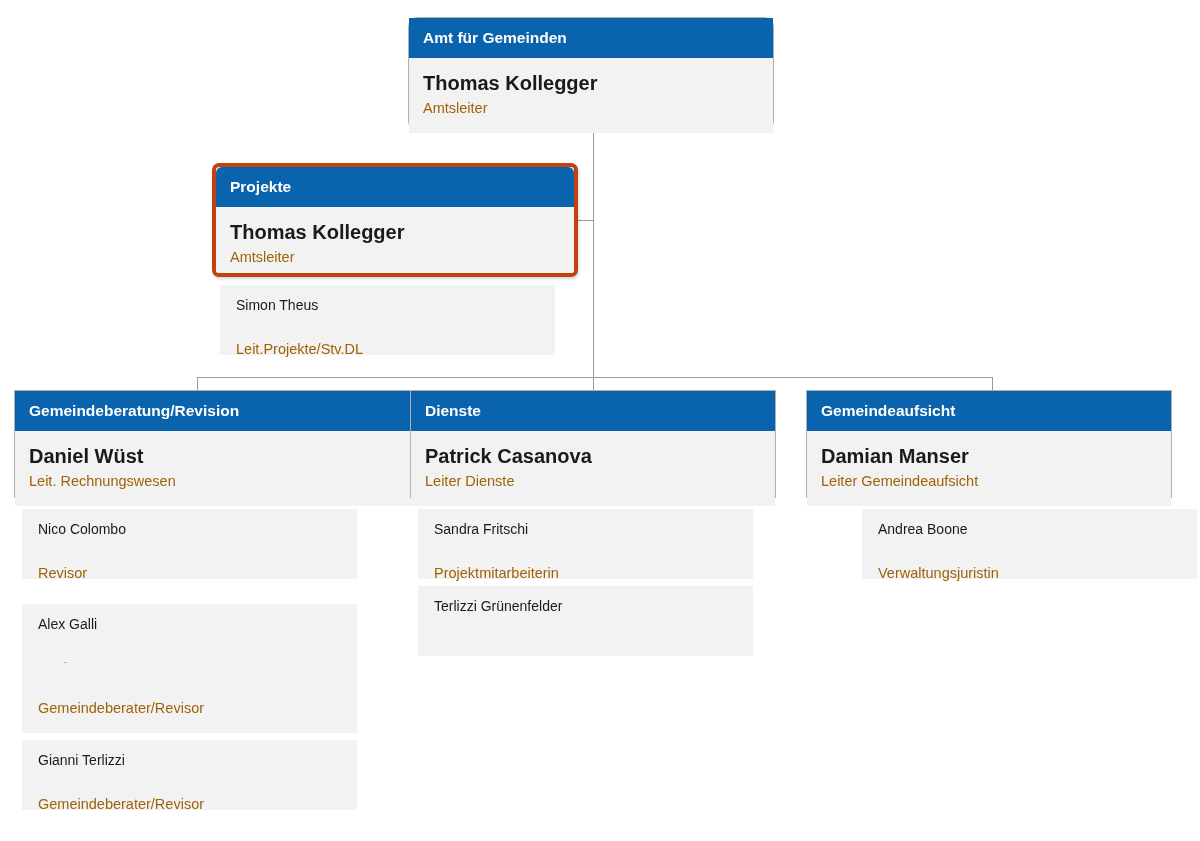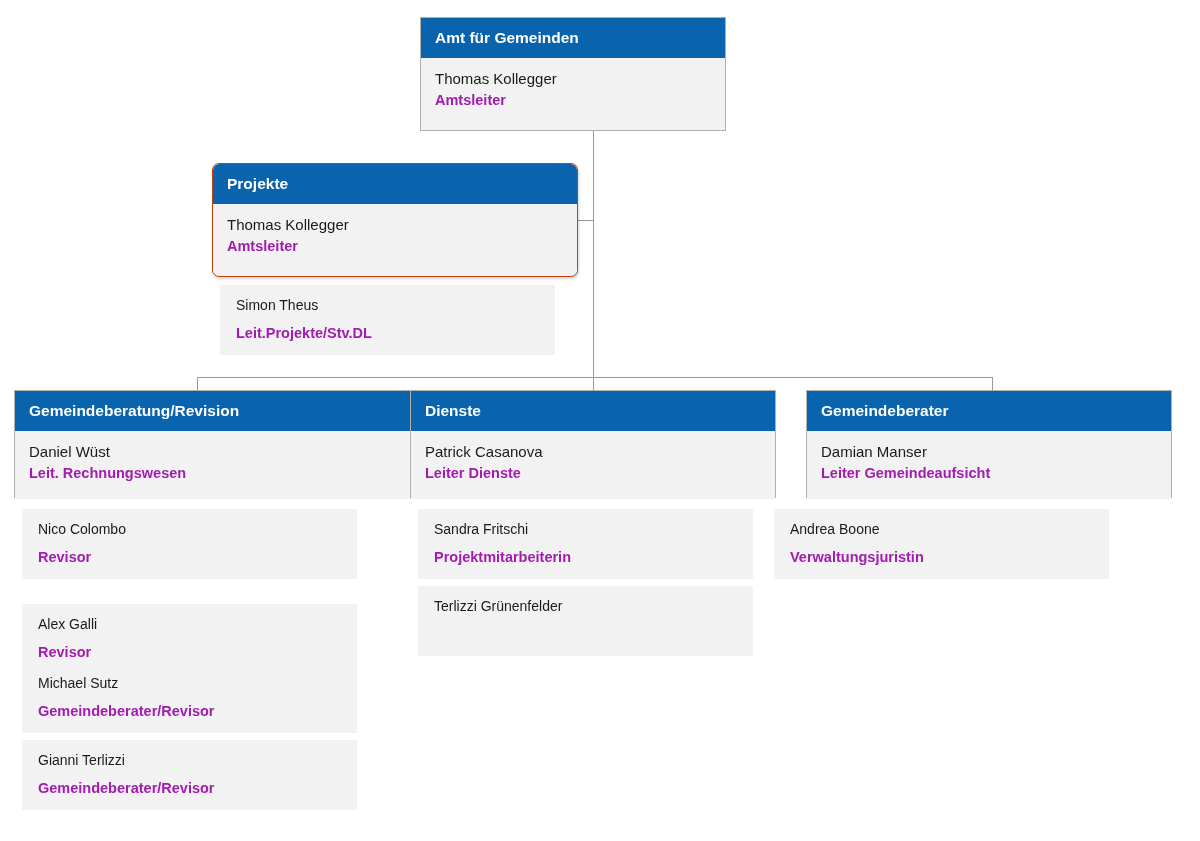--- a/index.html
+++ b/index.html
@@ -45,37 +45,37 @@
     padding: 12px 14px 12px 14px;
     white-space: nowrap;
     overflow: hidden;
   }
   .unit-body {
     box-sizing: border-box;
     padding: 10px 14px 14px 14px;
     background: #f2f2f2;
   }
   .person-name {
-    font-size: 15px;
-    font-weight: normal;
+    font-size: 20px;
+    font-weight: bold;
     color: #1a1a1a;
     line-height: 1.5;
     white-space: nowrap;
   }
   .person-role {
     font-size: 14.5px;
-    font-weight: bold;
-    color: #a21caf;
+    font-weight: normal;
+    color: #a16207;
     line-height: 1.5;
     white-space: nowrap;
   }
 
   
   .unit.rounded {
-    border: 1px solid #c2410c;
+    border: 4px solid #c2410c;
     border-radius: 7px;
     box-shadow: 1px 2px 3px rgba(0,0,0,0.16);
     overflow: hidden;
   }
   .unit.rounded .unit-header {
     border-radius: 6px 6px 0 0;
   }
 
   
   .staff {
@@ -86,37 +86,37 @@
     padding: 11px 16px 0 16px;
   }
   .staff .person-name {
     font-size: 14px;
     font-weight: normal;
     line-height: 1.35;
   }
   .staff .person-role {
     font-size: 14.5px;
     line-height: 1.35;
-    margin-top: 9px;
+    margin-top: 25px;
   }
 </style>
 </head>
 <body>
 
 <div id="canvas">
 
   <div class="conn v" style="left:593px; top:131px; height:246px;"></div>
   <div class="conn h" style="left:577px; top:220px; width:17px;"></div>
   <div class="conn h" style="left:197px; top:377px; width:796px;"></div>
   <div class="conn v" style="left:197px; top:377px; height:13px;"></div>
   <div class="conn v" style="left:593px; top:377px; height:13px;"></div>
   <div class="conn v" style="left:992px; top:377px; height:13px;"></div>
   <div class="conn v" style="left:197px; top:285px; height:0px;"></div>
 
-  <div class="unit" style="left:420px; top:17px; width:306px; height:114px;">
+  <div class="unit" style="left:408px; top:17px; width:366px; height:114px;border-radius:10px;">
     <div class="unit-header">Amt für Gemeinden</div>
     <div class="unit-body">
       <div class="person-name">Thomas Kollegger</div>
       <div class="person-role">Amtsleiter</div>
     </div>
   </div>
 
   <div class="unit rounded" style="left:212px; top:163px; width:366px; height:114px;">
     <div class="unit-header">Projekte</div>
     <div class="unit-body">
@@ -140,21 +140,20 @@
 
   <div class="staff" style="left:22px; top:509px; width:335px; height:70px;">
     <div class="person-name">Nico Colombo</div>
     <div class="person-role">Revisor</div>
   </div>
   <div class="staff" style="left:22px; top:604px; width:335px; height:70px;">
     <div class="person-name">Alex Galli</div>
     <div class="person-role">Revisor</div>
   </div>
   <div class="staff" style="left:22px; top:663px; width:335px; height:70px;">
-    <div class="person-name">Michael Sutz</div>
     <div class="person-role">Gemeindeberater/Revisor</div>
   </div>
   <div class="staff" style="left:22px; top:740px; width:335px; height:70px;">
     <div class="person-name">Gianni Terlizzi</div>
     <div class="person-role">Gemeindeberater/Revisor</div>
   </div>
 
   <div class="unit" style="left:410px; top:390px; width:366px; height:108px;">
     <div class="unit-header">Dienste</div>
     <div class="unit-body">
@@ -165,25 +164,25 @@
 
   <div class="staff" style="left:418px; top:509px; width:335px; height:70px;">
     <div class="person-name">Sandra Fritschi</div>
     <div class="person-role">Projektmitarbeiterin</div>
   </div>
   <div class="staff" style="left:418px; top:586px; width:335px; height:70px;">
     <div class="person-name">Terlizzi Grünenfelder</div>
   </div>
 
   <div class="unit" style="left:806px; top:390px; width:366px; height:108px;">
-    <div class="unit-header">Gemeindeberater</div>
+    <div class="unit-header">Gemeindeaufsicht</div>
     <div class="unit-body">
       <div class="person-name">Damian Manser</div>
       <div class="person-role">Leiter Gemeindeaufsicht</div>
     </div>
   </div>
 
-  <div class="staff" style="left:774px; top:509px; width:335px; height:70px;">
+  <div class="staff" style="left:862px; top:509px; width:335px; height:70px;">
     <div class="person-name">Andrea Boone</div>
     <div class="person-role">Verwaltungsjuristin</div>
   </div>
 
 </div>
 
 </body></html>

